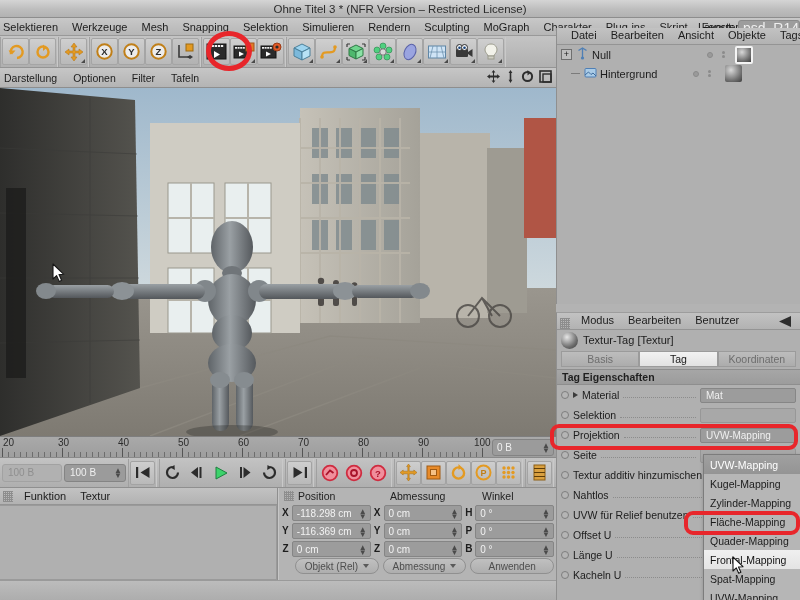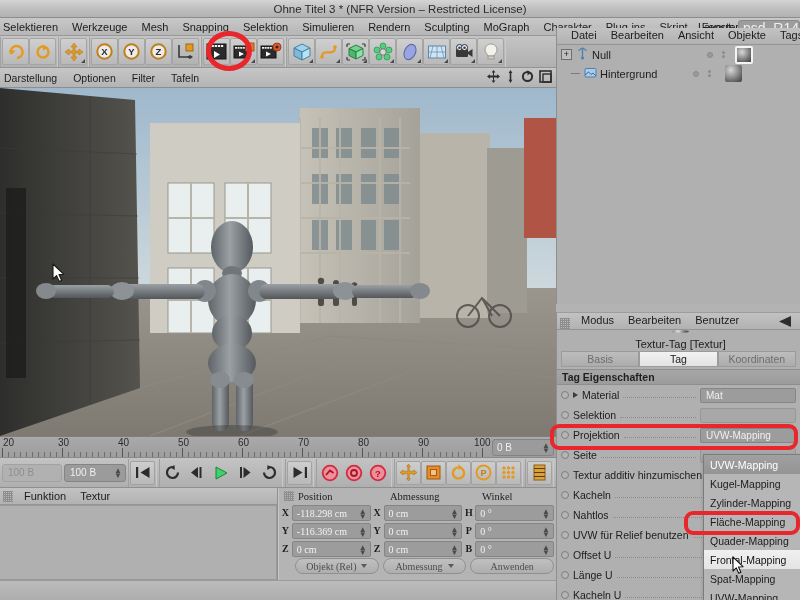--- a/index.html
+++ b/index.html
@@ -133,21 +133,21 @@
     background: #aeaeae; border-right: 1px solid #8f8f8f;
   }
   .mm-menubar { height: 17px; display: flex; align-items: center;
     background: linear-gradient(180deg,#c2c2c2,#b2b2b2); border-bottom: 1px solid #949494; }
   .mm-body { position: absolute; top: 17px; left: 0; right: 0; bottom: 0; background: #b0b0b0;
              border: 1px solid #9a9a9a; border-left: none; }
 
   
   .coordmgr {
     position: absolute; left: 278px; top: 488px; width: 278px; height: 92px;
-    background: #b4b4b4; border-left: 1px solid #c6c6c6; font-family: Liberation Serif, serif;
+    background: #b4b4b4; border-left: 1px solid #c6c6c6;
   }
   .cm-head { display: flex; align-items: center; height: 16px; padding-left: 2px; }
   .cm-head .grip { width: 10px; height: 10px; margin-right: 4px;
     background-image: repeating-linear-gradient(0deg,#8d8d8d 0 1px, transparent 1px 2px),
                       repeating-linear-gradient(90deg,#8d8d8d 0 1px, transparent 1px 2px); }
   .cm-col { font-size: 10.5px; color: #222; }
   .cm-rows { padding: 0 2px; }
   .cm-row { display: flex; align-items: center; height: 17px; gap: 2px; margin-bottom: 1px; }
   .cm-ax { width: 9px; font-size: 10px; font-weight: bold; color: #1d1d1d; text-align: center; }
   .cm-in {
@@ -183,21 +183,21 @@
   .om-dots { position: absolute; left: 150px; display: flex; gap: 9px; align-items: center; }
   .dot { width: 6px; height: 6px; border-radius: 50%; background: #9a9a9a; border: 1px solid #8a8a8a; }
   .dot3 { display: flex; flex-direction: column; gap: 1px; }
   .dot3 i { width: 3px; height: 3px; border-radius: 50%; background: #8b8b8b; display: block; }
   .om-tags { position: absolute; left: 178px; display: flex; gap: 3px; align-items: center; }
 
   .am { position: absolute; left: 0; top: 284px; width: 244px; height: 288px;
         background: #b0b0b0; border-left: 1px solid #8f8f8f; border-top: 1px solid #9d9d9d; }
   .am-menubar { height: 17px; display: flex; align-items: flex-end;
     background: linear-gradient(180deg,#c2c2c2,#b2b2b2); border-bottom: 1px solid #949494; position: relative; }
-  .am-title { height: 20px; display: flex; align-items: center; gap: 5px; padding-left: 4px; flex-direction: column; }
+  .am-title { height: 20px; display: flex; align-items: center; gap: 5px; padding-left: 4px; }
   .am-tabs { display: flex; padding: 1px 4px 0 4px; gap: 0; }
   .am-tab { flex: 1; height: 16px; display: flex; align-items: center; justify-content: center;
             font-size: 10.5px; color: #6d6d6d; background: linear-gradient(180deg,#bcbcbc,#abab ab);
             background: linear-gradient(180deg,#bdbdbd,#acacac);
             border: 1px solid #9b9b9b; }
   .am-tab.active { background: linear-gradient(180deg,#f2f2f2,#e2e2e2); color: #171717; }
   .am-section { height: 16px; background: linear-gradient(180deg,#a6a6a6,#9c9c9c);
     border-top: 1px solid #8e8e8e; border-bottom: 1px solid #8e8e8e;
     display: flex; align-items: center; padding-left: 5px; font-size: 10.5px;
     font-weight: bold; color: #1f1f1f; margin-top: 2px; }
@@ -1010,25 +1010,20 @@
         <span class="plab">Seite</span>
         <span class="leader"></span>
         <span class="pval blank"></span>
       </div>
 
       <div class="prow">
         <span class="circ"></span>
         <span class="plab">Textur additiv hinzumischen</span>
       </div>
 
-      <div class="prow">
-        <span class="circ"></span>
-        <span class="plab">Kacheln</span>
-        <span class="leader"></span>
-      </div>
 
       <div class="prow">
         <span class="circ"></span>
         <span class="plab">Nahtlos</span>
         <span class="leader"></span>
       </div>
 
       <div class="prow">
         <span class="circ"></span>
         <span class="plab">UVW für Relief benutzen</span>

